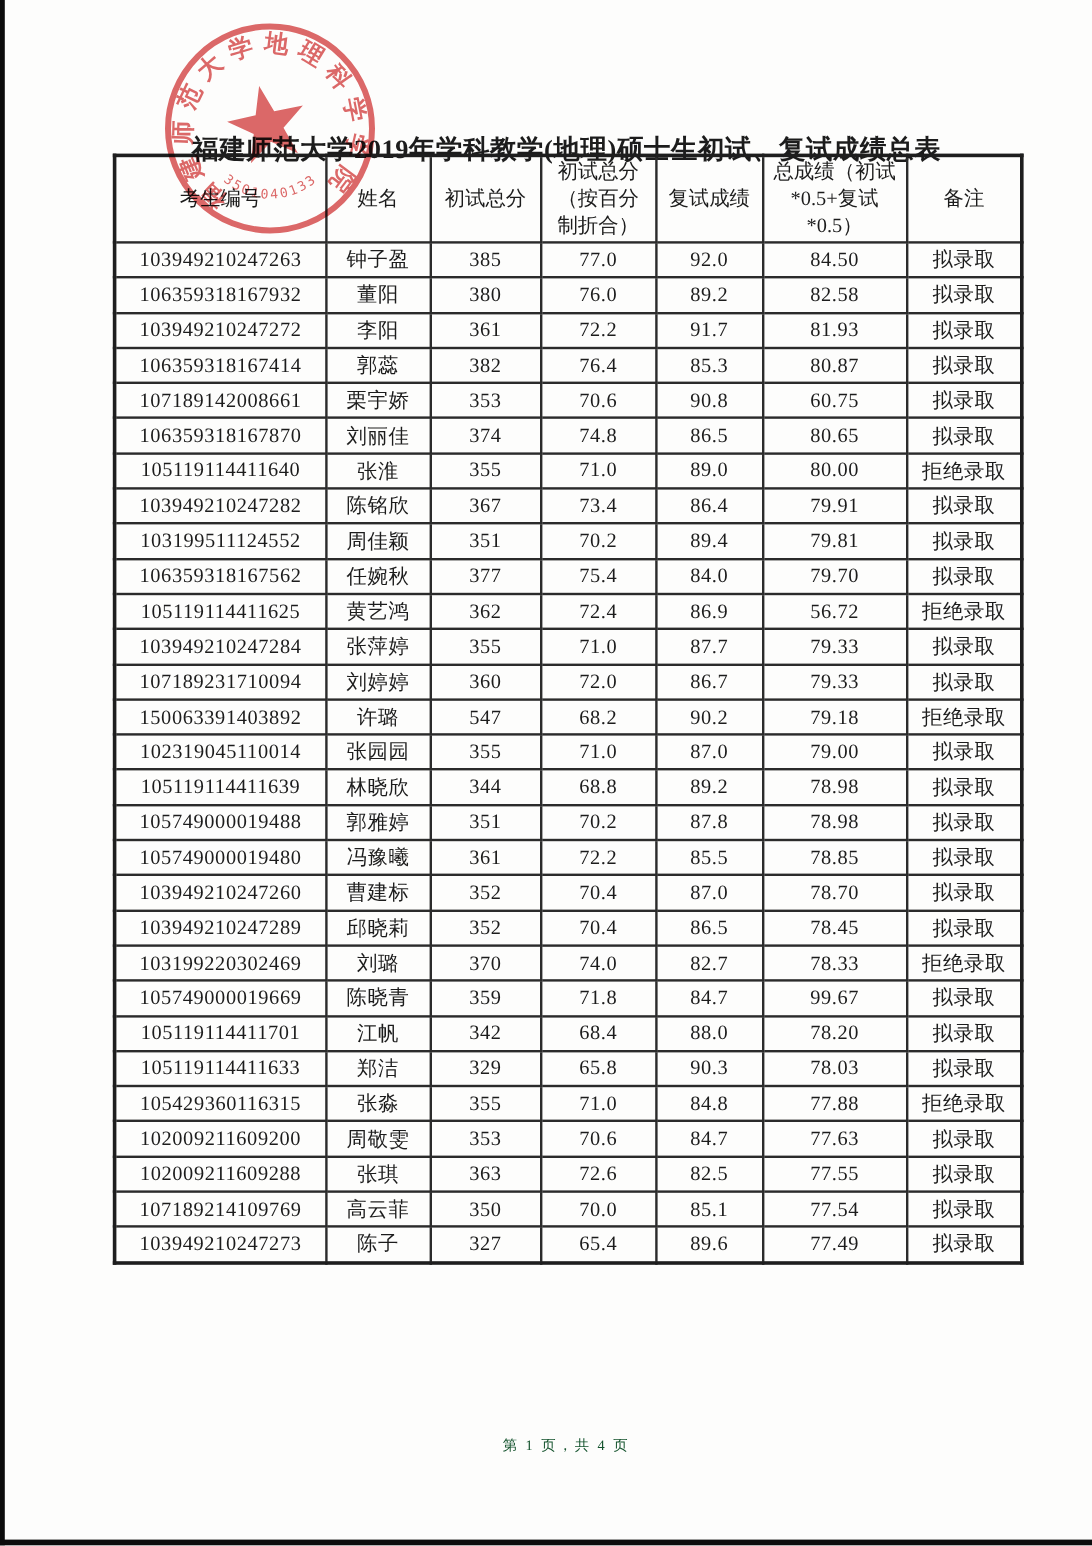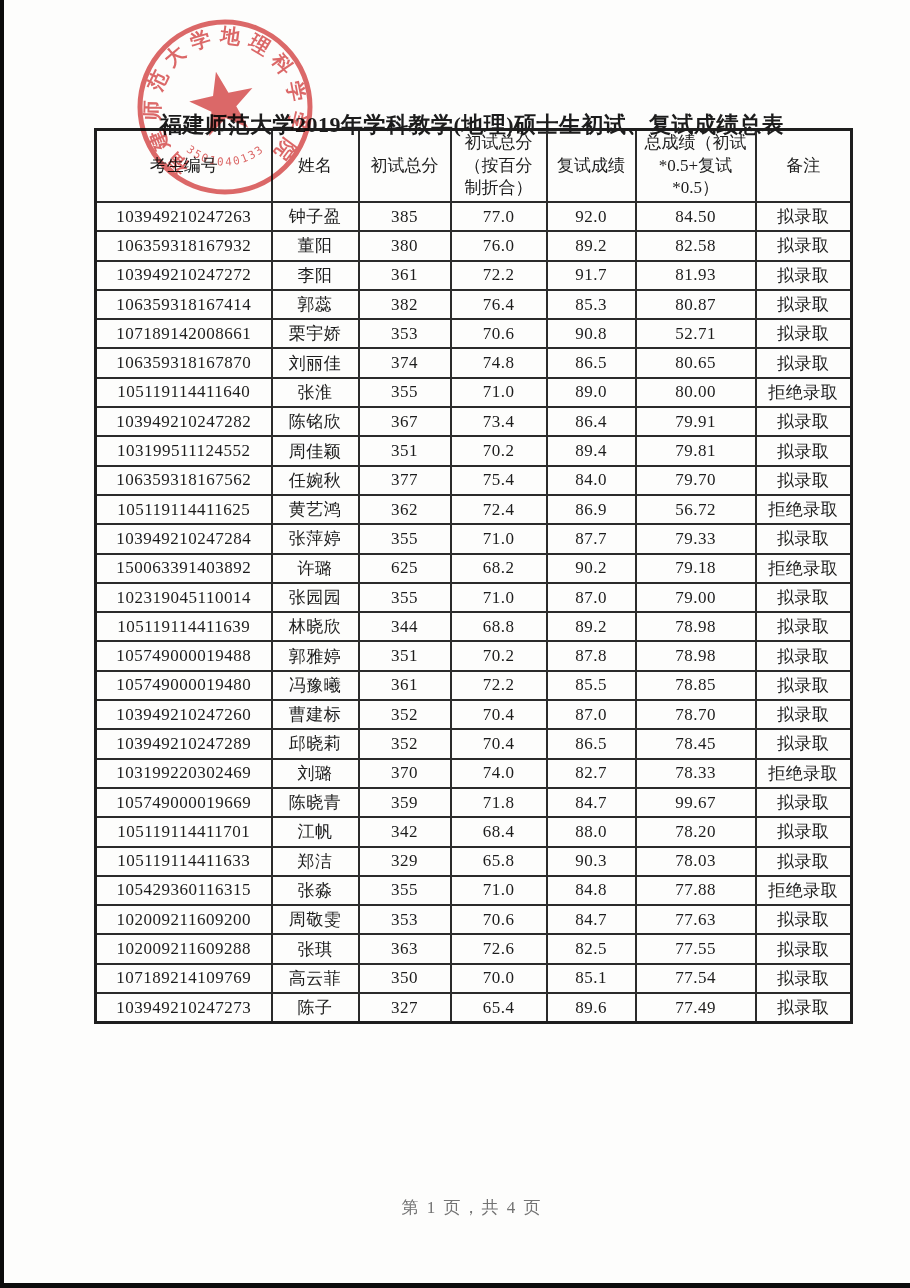--- a/index.html
+++ b/index.html
@@ -28,21 +28,21 @@
     overflow:hidden;
   }
   .score-table th{height:70px;white-space:pre-line;line-height:1.35;}
   .score-table td{height:27.3px;letter-spacing:0.5px;}
   .score-table{border:3px solid #1e1e1e;}
   col.c0{width:176px;} col.c1{width:87px;} col.c2{width:92px;}
   col.c3{width:96px;} col.c4{width:89px;} col.c5{width:120px;}
   col.c6{width:96px;}
   .footer{
     position:absolute;left:94px;top:1196px;width:756px;
-    text-align:center;font-size:17px;color:#737373;letter-spacing:2px;
+    text-align:center;font-size:12px;color:#14532d;letter-spacing:2px;
   }
   .stamp{
     position:absolute;left:133px;top:15px;width:184px;height:184px;
     mix-blend-mode:multiply;opacity:0.88;pointer-events:none;
   }
 </style>
 </head>
 <body>
 
 <div class="edge-left"></div>
@@ -111,21 +111,21 @@
         <td>85.3</td>
         <td>80.87</td>
         <td>拟录取</td>
       </tr>
       <tr>
         <td>107189142008661</td>
         <td>栗宇娇</td>
         <td>353</td>
         <td>70.6</td>
         <td>90.8</td>
-        <td>52.71</td>
+        <td>60.75</td>
         <td>拟录取</td>
       </tr>
       <tr>
         <td>106359318167870</td>
         <td>刘丽佳</td>
         <td>374</td>
         <td>74.8</td>
         <td>86.5</td>
         <td>80.65</td>
         <td>拟录取</td>
@@ -178,23 +178,32 @@
       <tr>
         <td>103949210247284</td>
         <td>张萍婷</td>
         <td>355</td>
         <td>71.0</td>
         <td>87.7</td>
         <td>79.33</td>
         <td>拟录取</td>
       </tr>
       <tr>
+        <td>107189231710094</td>
+        <td>刘婷婷</td>
+        <td>360</td>
+        <td>72.0</td>
+        <td>86.7</td>
+        <td>79.33</td>
+        <td>拟录取</td>
+      </tr>
+      <tr>
         <td>150063391403892</td>
         <td>许璐</td>
-        <td>625</td>
+        <td>547</td>
         <td>68.2</td>
         <td>90.2</td>
         <td>79.18</td>
         <td>拒绝录取</td>
       </tr>
       <tr>
         <td>102319045110014</td>
         <td>张园园</td>
         <td>355</td>
         <td>71.0</td>

